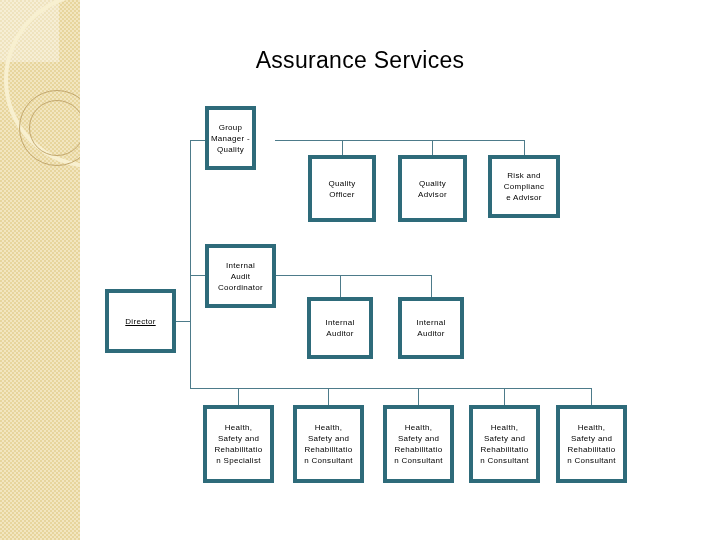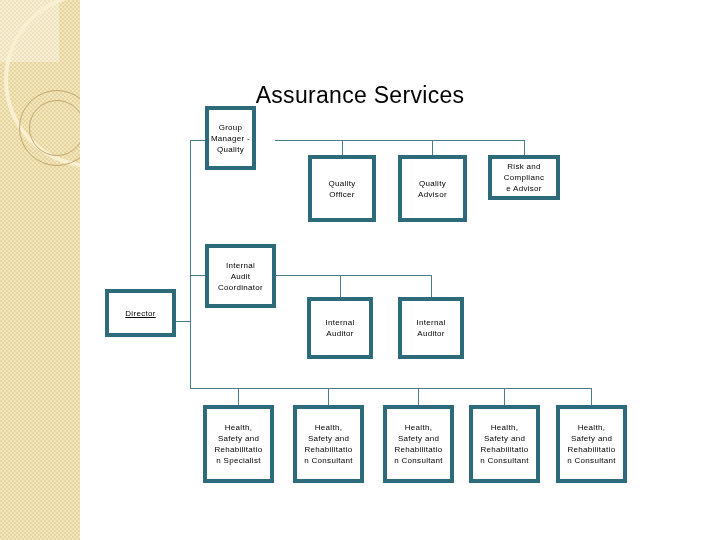--- a/index.html
+++ b/index.html
@@ -48,42 +48,41 @@
     border-radius: 50%;
   }
 
   
   .title {
     position: absolute; left: 0; top: 47px; width: 720px;
     text-align: center;
     font-size: 23px;
     color: #000000;
     letter-spacing: 0.3px;
-    margin-top: 35px;
   }
 
   
   .node {
     position: absolute; box-sizing: border-box;
     border: 4px solid #2e6b7a;
     background: #ffffff;
     display: flex; align-items: center; justify-content: center;
     text-align: center;
     font-size: 8px; line-height: 11px;
     letter-spacing: 0.3px;
     color: #000000;
     white-space: pre-line;
     z-index: 2;
   }
   #n-gm  { left: 205px; top: 106px; width: 51px; height: 64px; }
   #n-qo  { left: 308px; top: 155px; width: 68px; height: 67px; }
   #n-qa  { left: 398px; top: 155px; width: 69px; height: 67px; }
-  #n-rc  { left: 488px; top: 155px; width: 72px; height: 45px; }
+  #n-rc  { left: 488px; top: 155px; width: 72px; height: 63px; }
   #n-iac { left: 205px; top: 244px; width: 71px; height: 64px; }
-  #n-dir { left: 105px; top: 289px; width: 71px; height: 48px; text-decoration: underline; }
+  #n-dir { left: 105px; top: 289px; width: 71px; height: 64px; text-decoration: underline; }
   #n-ia1 { left: 307px; top: 297px; width: 66px; height: 62px; }
   #n-ia2 { left: 398px; top: 297px; width: 66px; height: 62px; }
   #n-b1  { left: 203px; top: 405px; width: 71px; height: 78px; }
   #n-b2  { left: 293px; top: 405px; width: 71px; height: 78px; }
   #n-b3  { left: 383px; top: 405px; width: 71px; height: 78px; }
   #n-b4  { left: 469px; top: 405px; width: 71px; height: 78px; }
   #n-b5  { left: 556px; top: 405px; width: 71px; height: 78px; }
 
   
   .cl { position: absolute; background: #4d7b8a; z-index: 1; }

